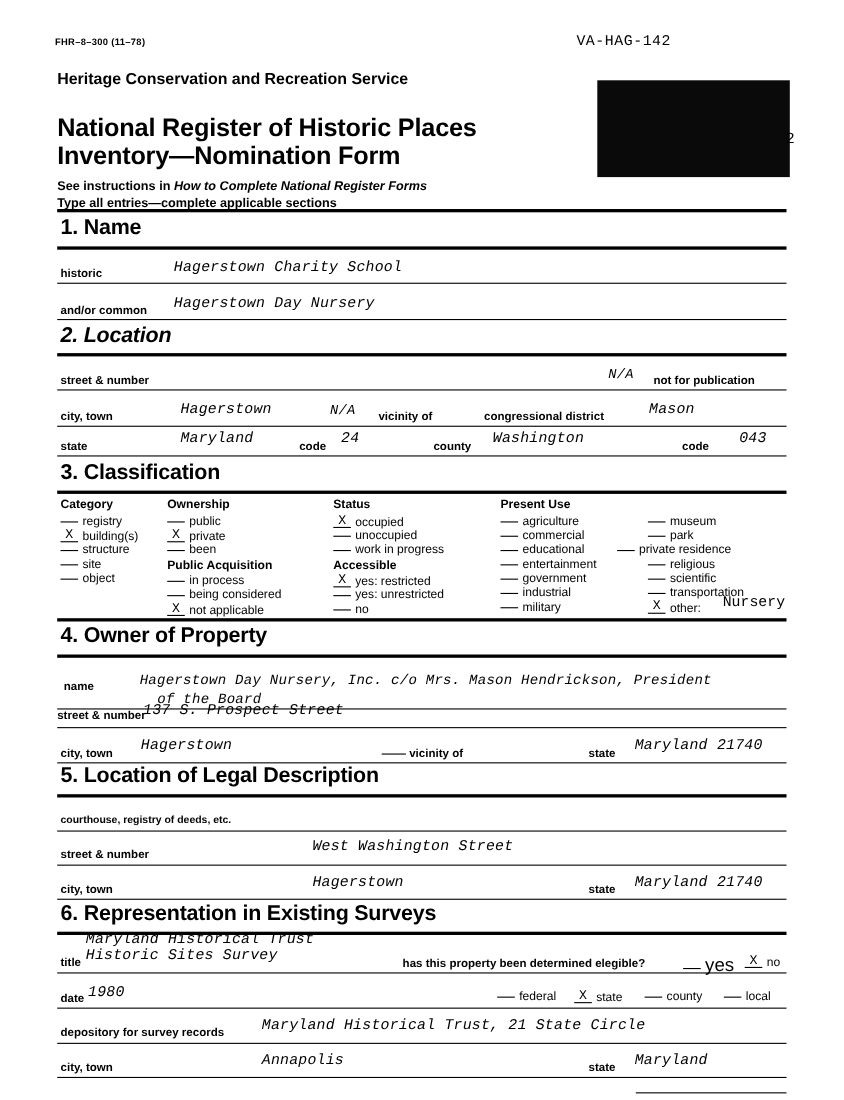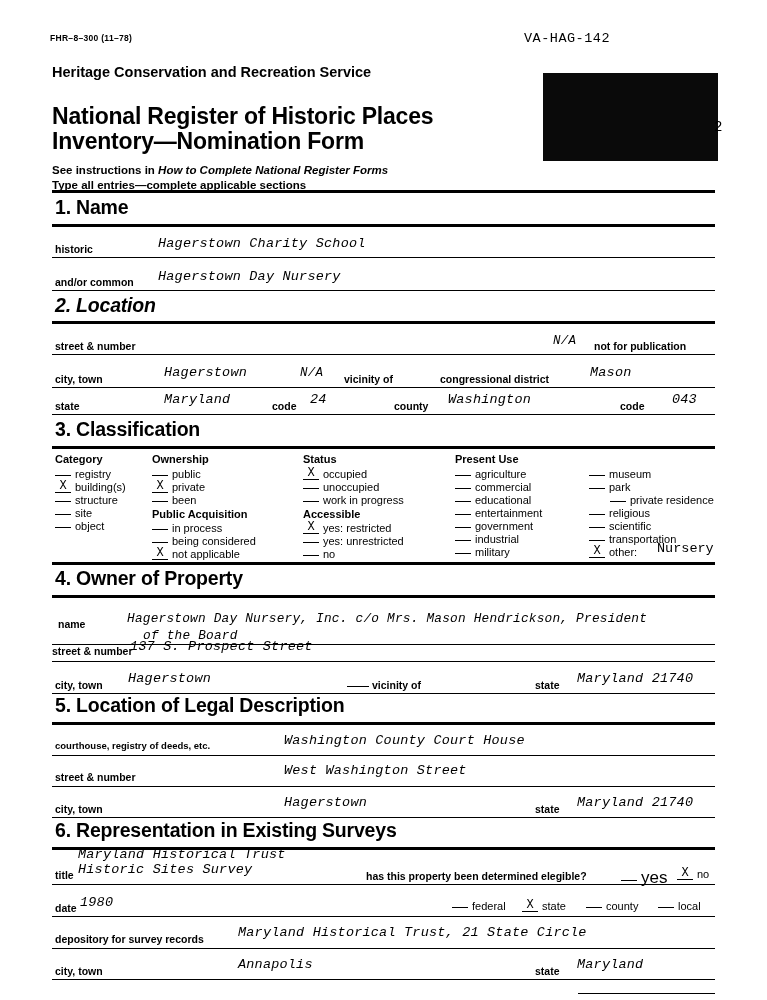--- a/index.html
+++ b/index.html
@@ -250,21 +250,21 @@
   <div class="cbrow" style="left:455px; top:468px;"><span class="blank"></span><span>agriculture</span></div>
   <div class="cbrow" style="left:455px; top:481px;"><span class="blank"></span><span>commercial</span></div>
   <div class="cbrow" style="left:455px; top:494px;"><span class="blank"></span><span>educational</span></div>
   <div class="cbrow" style="left:455px; top:507px;"><span class="blank"></span><span>entertainment</span></div>
   <div class="cbrow" style="left:455px; top:520px;"><span class="blank"></span><span>government</span></div>
   <div class="cbrow" style="left:455px; top:533px;"><span class="blank"></span><span>industrial</span></div>
   <div class="cbrow" style="left:455px; top:546px;"><span class="blank"></span><span>military</span></div>
 
   <div class="cbrow" style="left:589px; top:468px;"><span class="blank"></span><span>museum</span></div>
   <div class="cbrow" style="left:589px; top:481px;"><span class="blank"></span><span>park</span></div>
-  <div class="cbrow" style="left:610px; top:494px;"><span class="blank"></span><span>private residence</span></div>
+  <div class="cbrow" style="left:561px; top:494px;"><span class="blank"></span><span>private residence</span></div>
   <div class="cbrow" style="left:589px; top:507px;"><span class="blank"></span><span>religious</span></div>
   <div class="cbrow" style="left:589px; top:520px;"><span class="blank"></span><span>scientific</span></div>
   <div class="cbrow" style="left:589px; top:533px;"><span class="blank"></span><span>transportation</span></div>
   <div class="cbrow" style="left:589px; top:546px;"><span class="xmark">X</span><span>other:</span></div>
   <div class="othertyped" style="left:657px; top:541px;">Nursery</div>
 
   <div class="rule thick" style="left:52px; top:562px; width:663px;"></div>
   <div class="secthead" style="left:55px; top:567px;">4.  Owner of Property</div>
   <div class="rule thick" style="left:52px; top:595px; width:663px;"></div>
 
@@ -281,21 +281,20 @@
   <div class="val" style="left:128px; top:671px;">Hagerstown</div>
   <div class="lbl" style="left:344px; top:679px;"><span class="inlineblank"></span><span>vicinity of</span></div>
   <div class="lbl" style="left:535px; top:679px;">state</div>
   <div class="val" style="left:577px; top:671px;">Maryland   21740</div>
   <div class="rule thin" style="left:52px; top:693px; width:663px;"></div>
 
   <div class="secthead" style="left:55px; top:694px;">5.  Location of Legal Description</div>
   <div class="rule thick" style="left:52px; top:722px; width:663px;"></div>
 
   <div class="lbl small" style="left:55px; top:740px;">courthouse, registry of deeds, etc.</div>
-  <div class="val" style="left:284px; top:733px;">Washington County Court House</div>
   <div class="rule thin" style="left:52px; top:755px; width:663px;"></div>
 
   <div class="lbl" style="left:55px; top:771px;">street &amp; number</div>
   <div class="val" style="left:284px; top:763px;">West Washington Street</div>
   <div class="rule thin" style="left:52px; top:786px; width:663px;"></div>
 
   <div class="lbl" style="left:55px; top:803px;">city, town</div>
   <div class="val" style="left:284px; top:795px;">Hagerstown</div>
   <div class="lbl" style="left:535px; top:803px;">state</div>
   <div class="val" style="left:577px; top:795px;">Maryland   21740</div>

